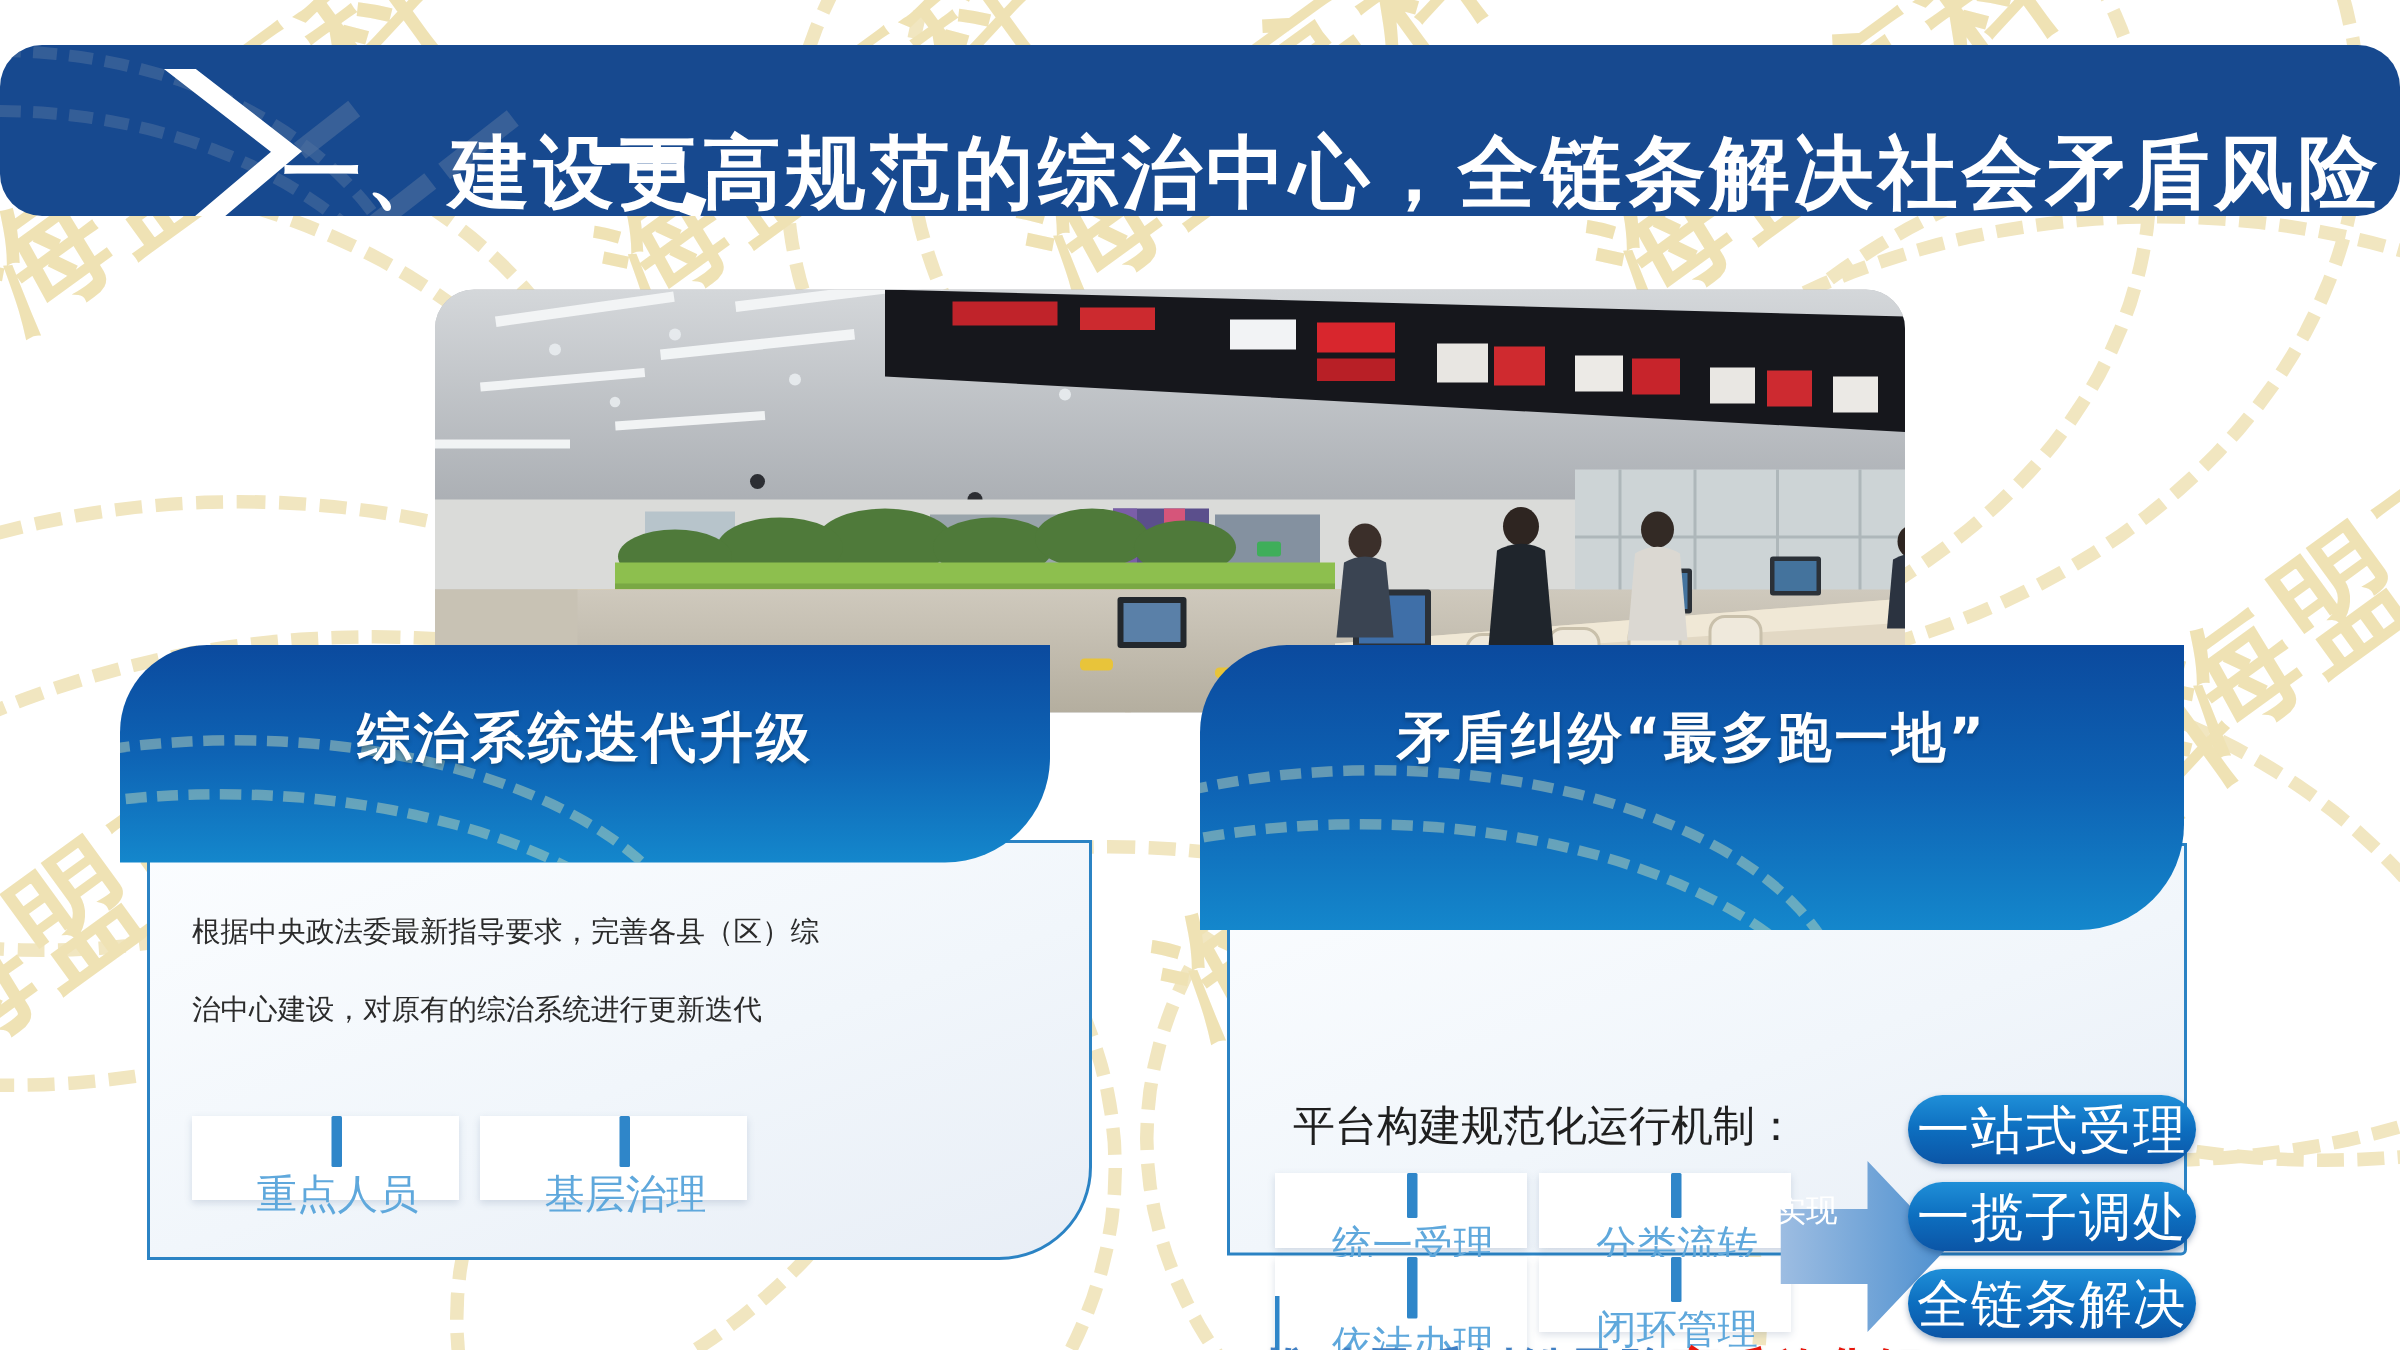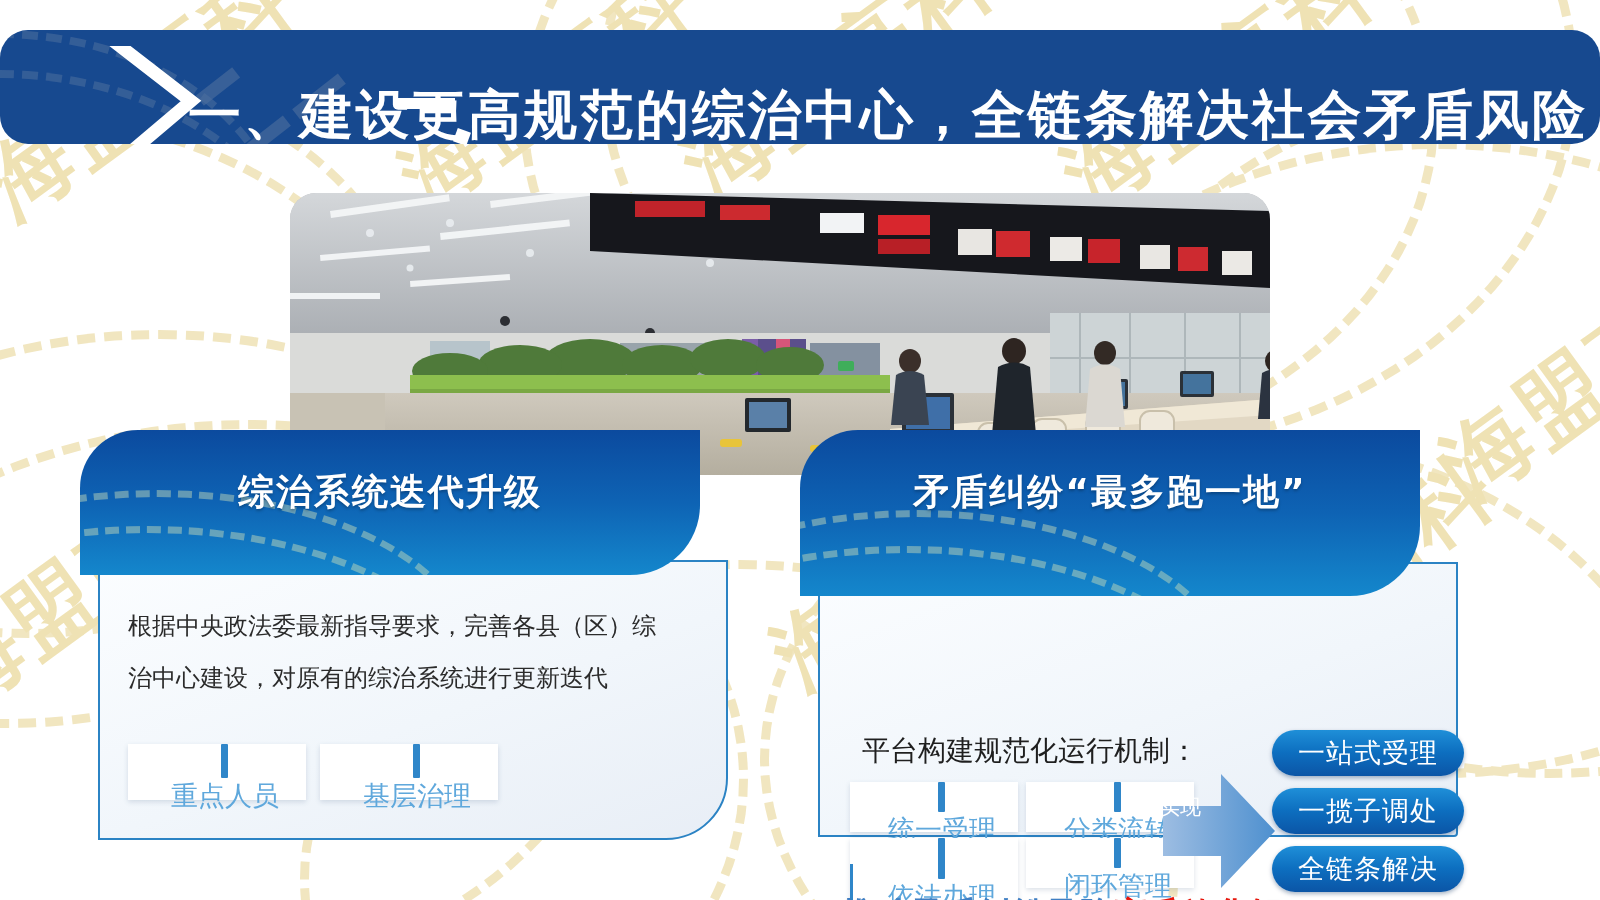--- a/index.html
+++ b/index.html
@@ -80,28 +80,28 @@
     text-shadow:0 2px 3px rgba(0,0,0,.25);
   }
 
   
   #card-left{left:80px;top:430px;width:650px;height:420px;}
   #card-left .card-head{width:620px;height:145px;border-radius:58px 0 70px 0;}
   #card-left .card-body{width:630px;height:280px;border-radius:0 0 62px 0;left:18px;top:130px;}
 
   
   #card-right{left:800px;top:430px;width:680px;height:420px;}
-  #card-right .card-head{width:620px;height:166px;border-radius:58px 0 70px 0;}
+  #card-right .card-head{width:620px;height:190px;border-radius:58px 0 70px 0;padding-left:36px;}
   #card-right .card-body{width:640px;height:275px;border-radius:0 0 4px 0;left:18px;top:132px;}
 
   
   .para{
     position:absolute;
     font-family:"DejaVu Serif","Liberation Serif",serif;
-    font-size:24px;color:#2b2b2b;line-height:1.85;
+    font-size:19px;color:#2b2b2b;line-height:1.85;
   }
 
   
   .chip{
     position:absolute;
     background:#ffffff;
     box-shadow:0 2px 5px rgba(60,90,130,.18);
     display:flex;align-items:center;
     box-sizing:border-box;
     flex-direction:column;
@@ -114,38 +114,38 @@
   }
 
   
   .r-lead{
     position:absolute;left:42px;top:168px;
     font-family:"DejaVu Serif","Liberation Serif",serif;
     font-size:28px;color:#1f1f1f;white-space:nowrap;
   }
 
   
-  .arrow-wrap{position:absolute;left:330px;top:208px;width:112px;height:118px;padding-left:13px;}
+  .arrow-wrap{position:absolute;left:354px;top:208px;width:112px;height:118px;padding-left:13px;}
   .arrow-wrap svg{display:block;}
   .arrow-label{
     position:absolute;left:8px;top:24px;width:44px;
     font-family:"DejaVu Sans","Liberation Sans",sans-serif;
     font-size:21px;color:#ffffff;line-height:1.12;text-align:center;
     letter-spacing:0px;
   }
 
   
   .pill{
     position:absolute;left:452px;width:192px;height:46px;
     border-radius:24px;
     background:linear-gradient(180deg,#1f8fd8 0%,#0d6fc0 48%,#0b55a6 100%);
     box-shadow:0 2px 4px rgba(0,40,90,.35);
     display:flex;align-items:center;justify-content:center;
     font-family:"DejaVu Sans","Liberation Sans",sans-serif;
-    font-size:27px;color:#ffffff;letter-spacing:1px;
+    font-size:35px;color:#ffffff;letter-spacing:1px;
     box-sizing:border-box;
   }
   #pill-0{top:166px;}
   #pill-1{top:224px;}
   #pill-2{top:282px;}
 
   
   .slogan{
     position:absolute;left:22px;top:328px;white-space:nowrap;
     font-family:"DejaVu Sans","Liberation Sans",sans-serif;

